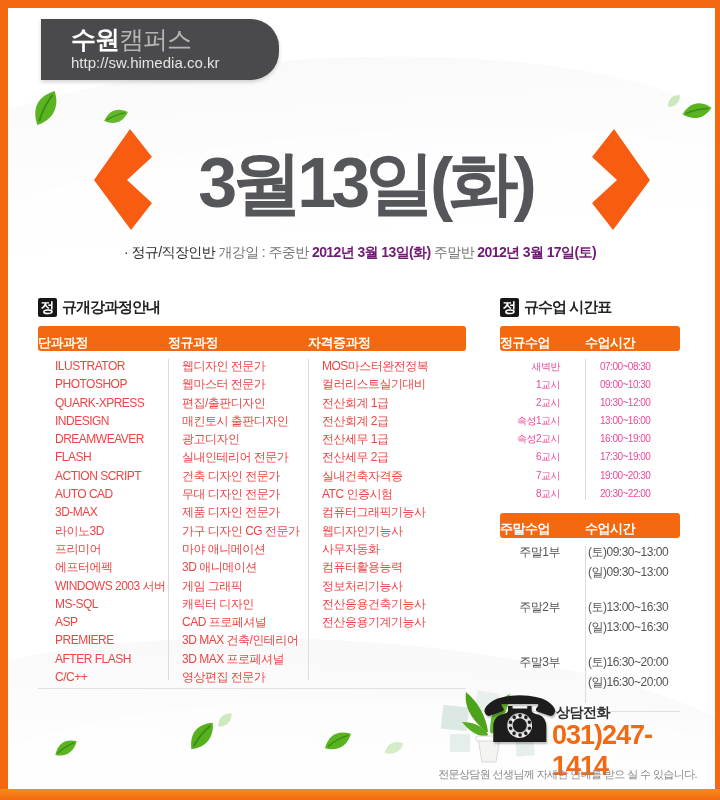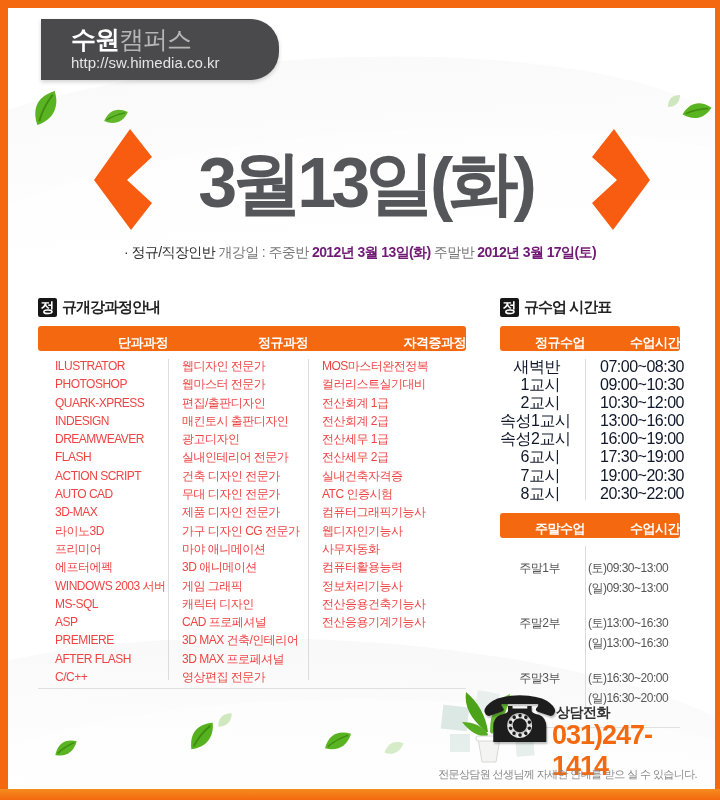--- a/index.html
+++ b/index.html
@@ -63,44 +63,44 @@
     font-size:14px;font-weight:bold;text-align:center;line-height:19px;flex:none;
   }
   .sec-title .txt{font-size:15px;font-weight:bold;color:#222;letter-spacing:-1px;}
 
   
   .obar{
     display:flex;height:25px;background:#f4690f;border-radius:3px;
     color:#fff;font-size:13px;font-weight:bold;letter-spacing:-0.5px;
     align-items:center;margin-top:9px;
   }
-  .obar .hc{text-align:right;margin-top:8px;}
+  .obar .hc{text-align:left;margin-top:8px;}
 
   
   .left-sec{position:absolute;left:38px;top:297px;width:428px;z-index:10;}
   .lh1{width:130px;} .lh2{width:140px;} .lh3{width:158px;}
   .ltable-body{position:relative;padding:6px 0 2px 0;border-bottom:1px solid #e0e0e0;}
   .lrow{display:flex;height:18.3px;line-height:18.3px;font-size:12px;color:#ef4444;
         letter-spacing:-0.5px;white-space:nowrap;}
   .lrow .c1{width:130px;padding-left:17px;box-sizing:border-box;flex:none;}
   .lrow .c2{width:140px;padding-left:14px;box-sizing:border-box;flex:none;}
   .lrow .c3{width:158px;padding-left:14px;box-sizing:border-box;flex:none;}
   .vline{position:absolute;top:8px;bottom:8px;width:1px;background:#dcdcdc;}
   .vl1{left:130px;} .vl2{left:270px;}
 
   
   .right-sec{position:absolute;left:500px;top:297px;width:180px;z-index:10;}
   .rh1{width:85px;} .rh2{width:95px;}
   .rtable-body{position:relative;padding:7px 0 3px 0;}
-  .rrow{display:flex;height:18.1px;line-height:18.1px;font-size:16px;color:#0f172a;
+  .rrow{display:flex;height:18.1px;line-height:18.1px;font-size:10px;color:#ec4899;
         letter-spacing:-0.5px;white-space:nowrap;}
   .rrow .rl{width:60px;text-align:right;flex:none;}
   .rrow .rt{padding-left:40px;flex:none;}
   .rvline{position:absolute;left:85px;top:8px;bottom:6px;width:1px;background:#dcdcdc;}
-  .wk-body{position:relative;padding:20px 0 4px 0;border-bottom:1px solid #e0e0e0;}
+  .wk-body{position:relative;padding:4px 0 4px 0;border-bottom:1px solid #e0e0e0;}
   .wk-group{display:flex;margin-bottom:15px;font-size:12px;color:#555;
             letter-spacing:-0.5px;white-space:nowrap;}
   .wk-group:last-child{margin-bottom:4px;}
   .wk-group .rl{width:60px;text-align:right;line-height:20px;flex:none;}
   .wk-times{padding-left:28px;line-height:20px;}
   .wkvline{position:absolute;left:85px;top:8px;bottom:8px;width:1px;background:#dcdcdc;}
 
   
   .contact{position:absolute;left:430px;top:680px;width:270px;height:105px;z-index:12;}
   .sq{position:absolute;background:#d6e4de;opacity:.85;}

